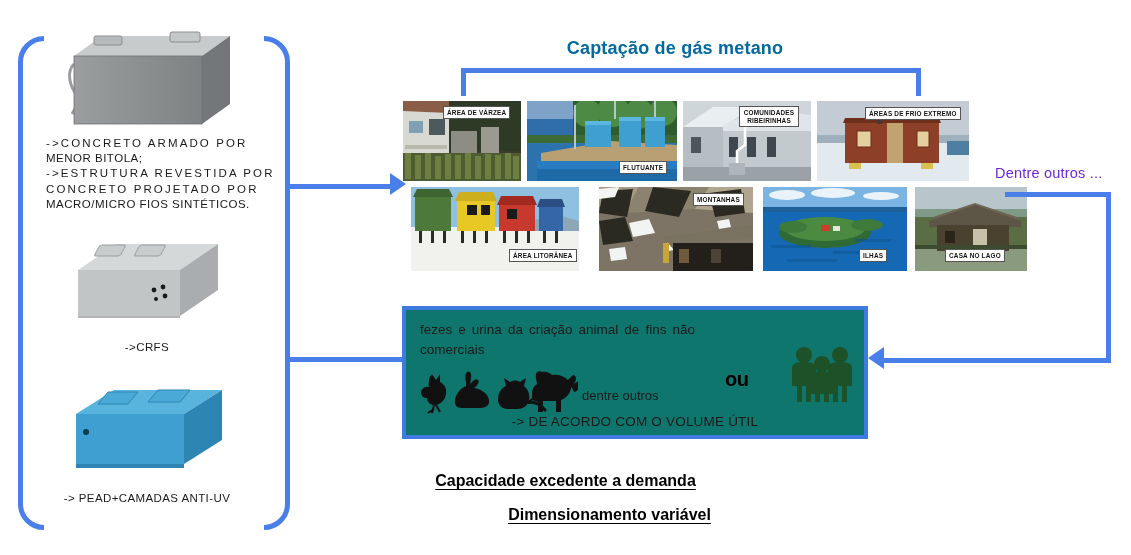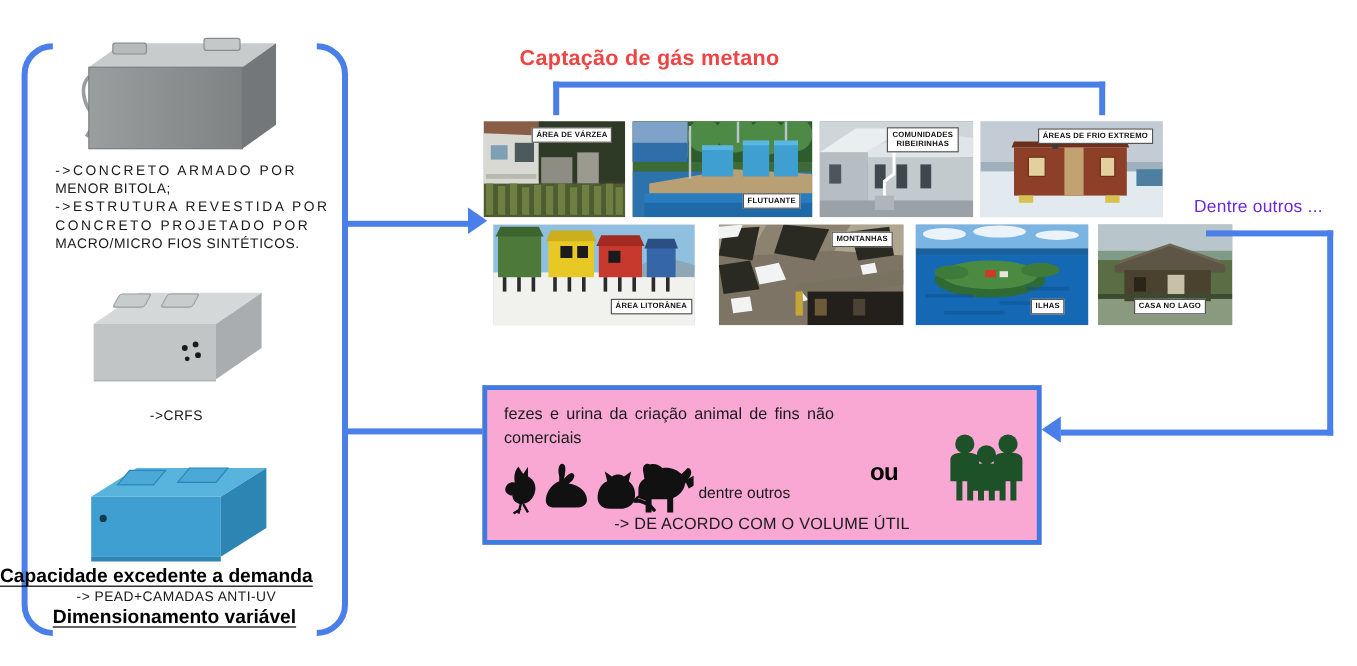--- a/index.html
+++ b/index.html
@@ -51,22 +51,22 @@
     border-left:16px solid #4a7ee8;
   }
   .arrow-l{
     position:absolute;width:0;height:0;
     border-top:11px solid transparent;border-bottom:11px solid transparent;
     border-right:16px solid #4a7ee8;
   }
 
   
   .title{
-    position:absolute;left:433px;top:38px;width:462px;text-align:left;
-    font-size:18px;font-weight:bold;color:#ef4444;letter-spacing:.2px;
+    position:absolute;left:444px;top:38px;width:462px;text-align:center;
+    font-size:18px;font-weight:bold;color:#0369a1;letter-spacing:.2px;
   }
   .top-bracket{
     position:absolute;left:461px;top:68px;width:460px;height:28px;
     border:5px solid #4a7ee8;border-bottom:none;box-sizing:border-box;
   }
 
   
   .photos{position:absolute;left:403px;top:101px;width:600px;height:185px;}
   .ph{position:absolute;overflow:hidden;background:#cfd3d6;}
   .ph svg{display:block;width:100%;height:100%;}
@@ -78,21 +78,21 @@
   .plabel.two{white-space:normal;width:52px;}
 
   .dentre{
     position:absolute;left:995px;top:165px;
     font-size:14.5px;color:#6d28d9;letter-spacing:.2px;
   }
 
   
   .bottombox{
     position:absolute;left:402px;top:306px;width:466px;height:133px;
-    border:4px solid #3f7ae0;box-sizing:border-box;background:#f9a8d4;margin-top:15px;
+    border:4px solid #3f7ae0;box-sizing:border-box;background:#0f766e;
   }
   .bb-t1{
     position:absolute;left:14px;top:10px;width:275px;
     font-size:13.5px;line-height:1.45;color:#1a1a1a;text-align:justify;
   }
   .bb-animals{position:absolute;left:12px;top:58px;}
   .bb-dentre{
     position:absolute;left:176px;top:78px;font-size:13px;color:#1a1a1a;
   }
   .bb-ou{
@@ -100,21 +100,21 @@
     font-size:20px;font-weight:bold;color:#000;letter-spacing:-.5px;
   }
   .bb-people{position:absolute;left:385px;top:34px;}
   .bb-bottomline{
     position:absolute;left:0;top:104px;width:100%;text-align:center;
     font-size:13.5px;color:#1a1a1a;letter-spacing:.2px;
   }
 
   
   .foot{
-    position:absolute;width:1131px;left:0;text-align:left;
+    position:absolute;width:1131px;left:0;text-align:center;
     font-size:16px;font-weight:bold;color:#000;
   }
   .foot span{text-decoration:underline;text-underline-offset:3px;}
   #foot1{top:472px;}
   #foot2{top:506px;padding-left:44px;}
 </style>
 </head>
 <body>
 
 <div class="canvas">

